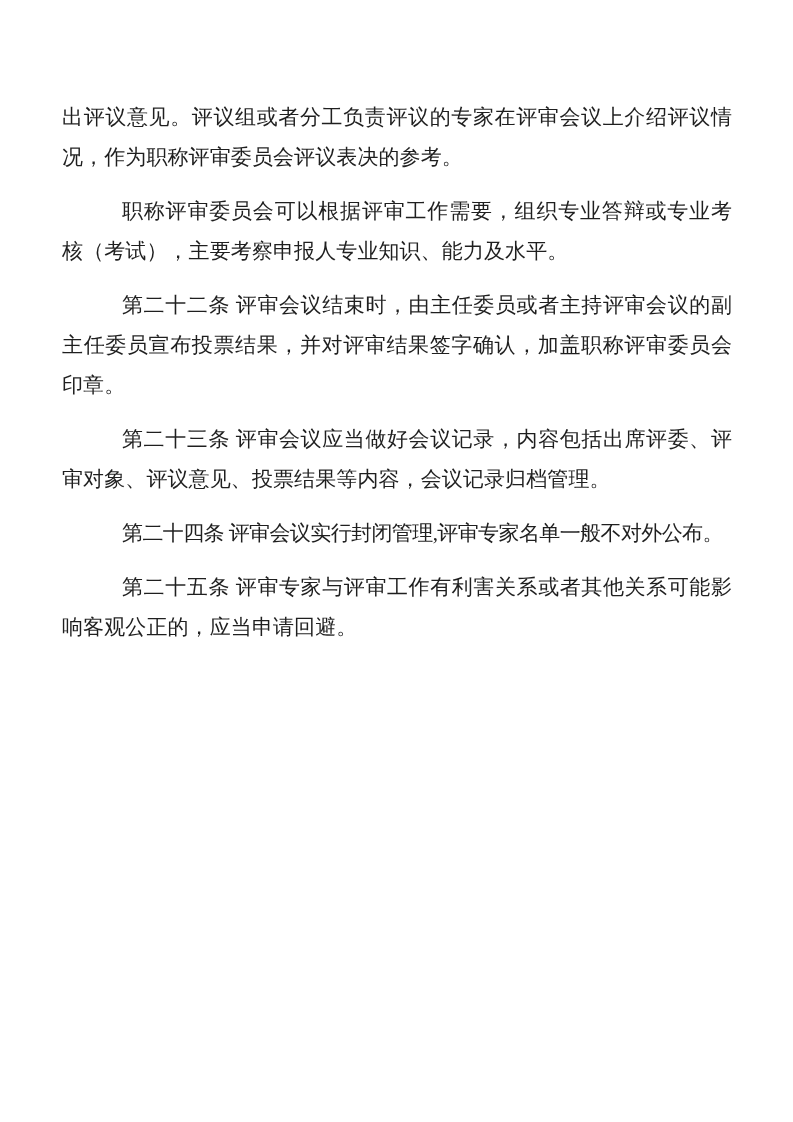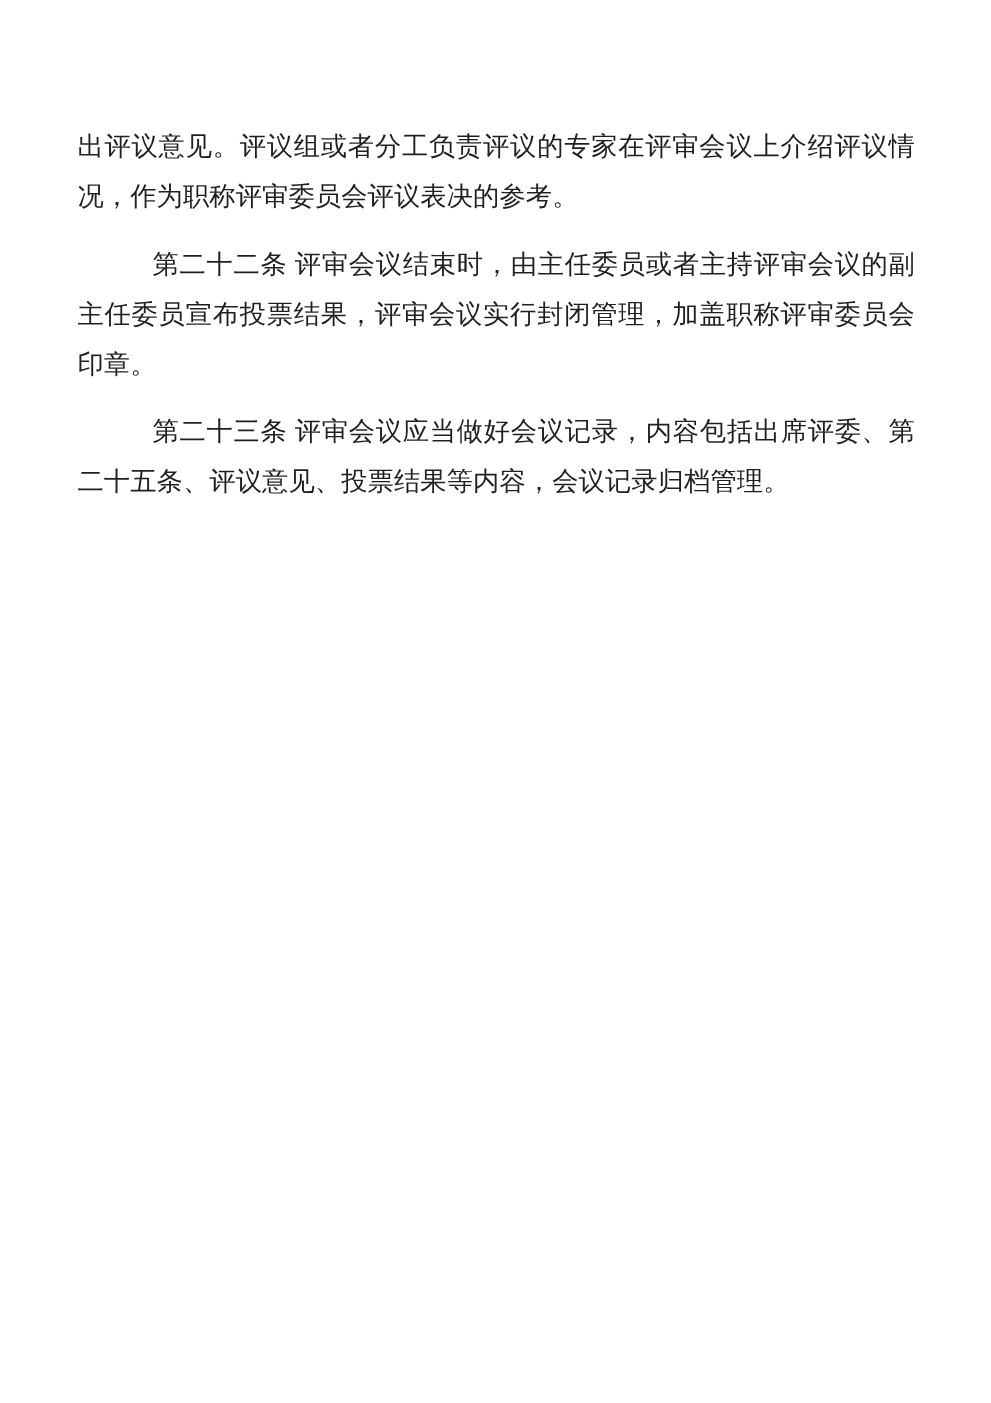--- a/index.html
+++ b/index.html
@@ -36,15 +36,18 @@
   }
   .para.tight {
     letter-spacing: -0.6px;
   }
 </style>
 </head>
 <body>
 
 <div class="page">
   <p class="para">出评议意见。评议组或者分工负责评议的专家在评审会议上介绍评议情况，作为职称评审委员会评议表决的参考。</p>
-  <p class="para indent">第二十二条 评审会议结束时，由主任委员或者主持评审会议的副主任委员宣布投票结果，评审会议实行封闭管理，加盖职称评审委员会印章。</p>
-  <p class="para indent">第二十三条 评审会议应当做好会议记录，内容包括出席评委、第二十五条、评议意见、投票结果等内容，会议记录归档管理。</p>
+  <p class="para indent">职称评审委员会可以根据评审工作需要，组织专业答辩或专业考核（考试），主要考察申报人专业知识、能力及水平。</p>
+  <p class="para indent">第二十二条 评审会议结束时，由主任委员或者主持评审会议的副主任委员宣布投票结果，并对评审结果签字确认，加盖职称评审委员会印章。</p>
+  <p class="para indent">第二十三条 评审会议应当做好会议记录，内容包括出席评委、评审对象、评议意见、投票结果等内容，会议记录归档管理。</p>
+  <p class="para indent tight">第二十四条 评审会议实行封闭管理,评审专家名单一般不对外公布。</p>
+  <p class="para indent">第二十五条 评审专家与评审工作有利害关系或者其他关系可能影响客观公正的，应当申请回避。</p>
 </div>
 
 </body></html>

